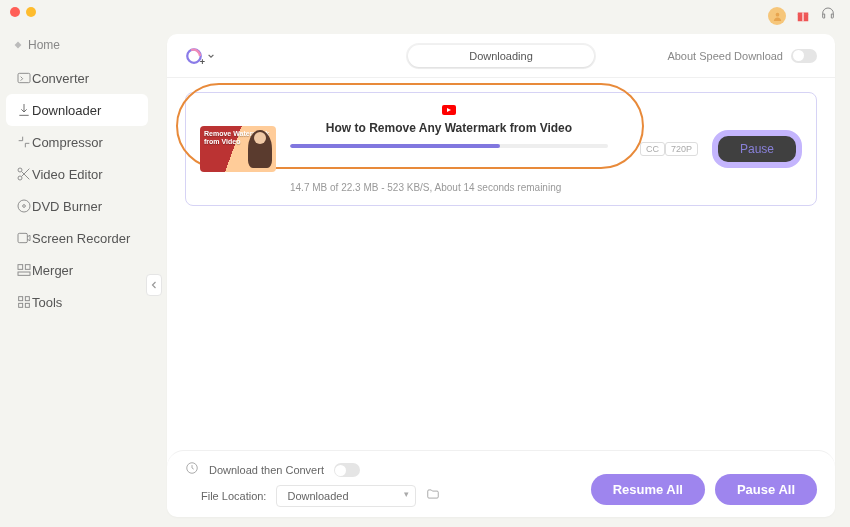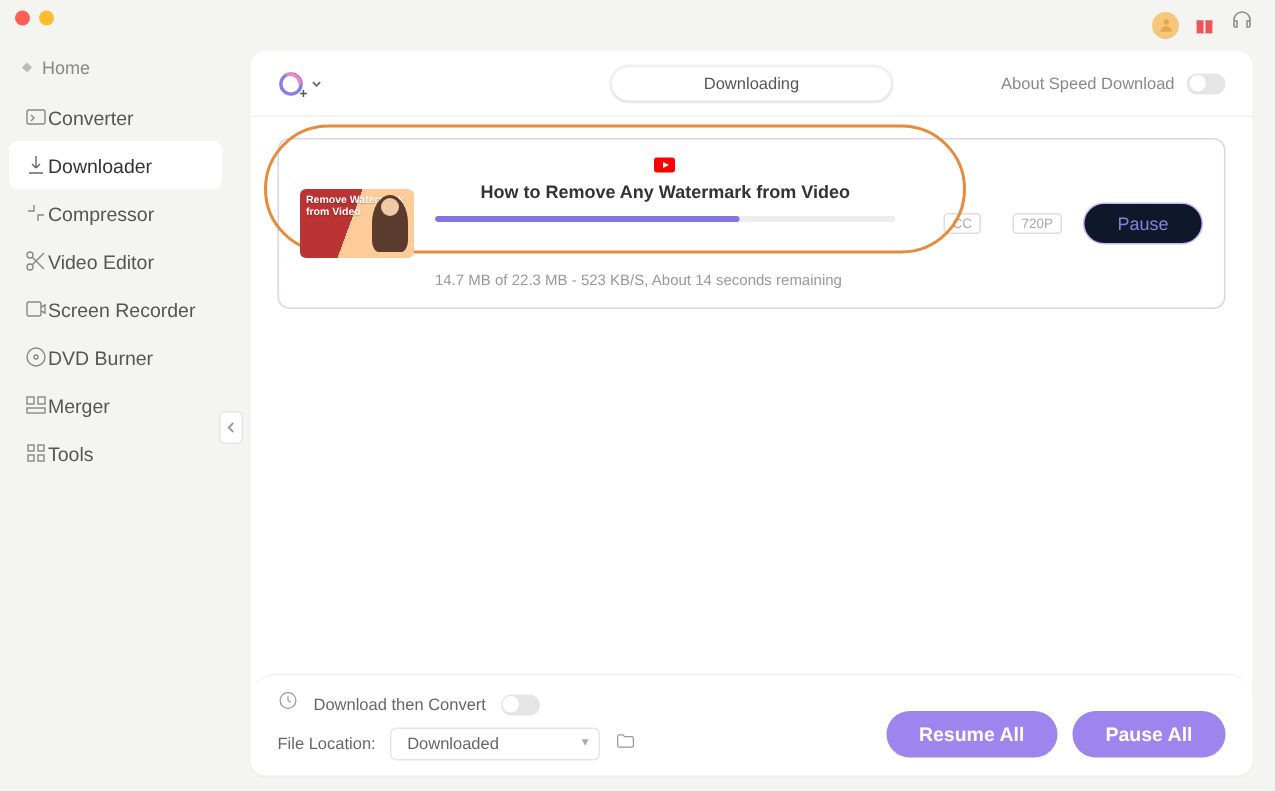--- a/index.html
+++ b/index.html
@@ -42,30 +42,30 @@
     .thumb-person { position: absolute; right: 4px; top: 4px; width: 24px; height: 38px; background: #5a3b2e; border-radius: 50% 50% 20% 20%; }
     .thumb-person::after { content: ''; position: absolute; top: 2px; left: 6px; width: 12px; height: 12px; background: #f0c9a6; border-radius: 50%; }
     .thumb-text { position: absolute; left: 4px; top: 4px; font-size: 7px; font-weight: 800; color: #fff; line-height: 1.1; text-shadow: 0 1px 1px rgba(0,0,0,0.3); }
     .dl-info { flex: 1; min-width: 0; }
     .dl-title { display: flex; align-items: center; gap: 6px; font-size: 12px; font-weight: 600; color: #333; flex-direction: column; }
     .yt-badge { width: 14px; height: 10px; background: #ff0000; border-radius: 2px; display: inline-flex; align-items: center; justify-content: center; }
     .yt-badge::before { content: ''; border-left: 4px solid #fff; border-top: 2.5px solid transparent; border-bottom: 2.5px solid transparent; margin-left: 1px; }
     .prog-bar { height: 4px; background: #eee; border-radius: 2px; margin: 9px 0 6px 0; overflow: hidden; }
     .prog-fill { height: 100%; background: #8177df; border-radius: 2px; }
     .dl-status { font-size: 10px; color: #999; margin-top: 34px; }
-    .badges { display: flex; gap: 21px; margin-left:18px; }
+    .badges { display: flex; gap: 0; margin-left:18px; }
     .badge { font-size: 9px; color: #aaa; border: 1px solid #ddd; border-radius: 3px; padding: 1px 5px; }
-    .pause-btn { border: 1px solid #c4b5fd; color: #8880d8; background: #0f172a; font-size: 12px; padding: 6px 22px; border-radius: 16px; cursor: pointer; flex-shrink: 0; }
+    .pause-btn { border: 6px solid #c4b5fd; color: #8880d8; background: #404040; font-size: 12px; padding: 6px 22px; border-radius: 16px; cursor: pointer; flex-shrink: 0; }
     .ellipse-anno { position: absolute; left: -10px; top: -10px; width: 468px; height: 86px; border: 2px solid #e88a3a; border-radius: 50px; pointer-events: none; }
     .panel-footer { border-top: 1px solid #f0f0f0; padding: 10px 18px; border-radius: 17px; }
     .footer-row1 { display: flex; align-items: center; gap: 10px; margin-bottom: 6px; }
     .clock-ic svg, .folder-ic svg { width: 14px; height: 14px; fill: none; stroke: #999; stroke-width: 1.4; }
     .dtc-label { font-size: 11px; color: #666; }
     .footer-row2 { display: flex; align-items: center; gap: 10px; }
-    .fl-label { font-size: 11px; color: #666; }
+    .fl-label { font-size: 11px; color: #666; margin-left: 16px; }
     .select { font-size: 11px; color: #666; border: 1px solid #e5e5e5; border-radius: 4px; padding: 4px 22px 4px 10px; background: #fff; position: relative; width: 140px; cursor:pointer; }
     .select::after { content: '▾'; position: absolute; right: 7px; top: 3px; font-size: 9px; color: #aaa; }
     .big-btn { margin-left: auto; color: #fff; font-weight: 600; font-size: 13px; padding: 8px 22px; border: none; border-radius: 18px; cursor: pointer; }
     .big-btn.resume { background: #9e85ee; }
     .big-btn.pauseall { background: #9e85ee; margin-left: 10px; }
     .footer-actions { display: flex; position: absolute; right: 33px; bottom: 22px; }
   </style>
 </head>
 <body>
 
@@ -123,31 +123,31 @@
       <svg viewBox="0 0 24 24">
           <circle cx="6" cy="6" r="3"></circle>
           <circle cx="6" cy="18" r="3"></circle>
           <line x1="20" y1="4" x2="8.5" y2="15.5"></line>
           <line x1="20" y1="20" x2="8.5" y2="8.5"></line>
         </svg>
       <span>Video Editor</span>
     </div>
     <div class="side-item">
       <svg viewBox="0 0 24 24">
+          <circle cx="12" cy="12" r="9"></circle>
+          <circle cx="12" cy="12" r="2"></circle>
+        </svg>
+      <span>DVD Burner</span>
+    </div>
+    <div class="side-item">
+      <svg viewBox="0 0 24 24">
           <rect x="3" y="5" width="14" height="14" rx="2"></rect>
           <path d="M17 10l4-2v8l-4-2"></path>
         </svg>
       <span>Screen Recorder</span>
-    </div>
-    <div class="side-item">
-      <svg viewBox="0 0 24 24">
-          <circle cx="12" cy="12" r="9"></circle>
-          <circle cx="12" cy="12" r="2"></circle>
-        </svg>
-      <span>DVD Burner</span>
     </div>
     <div class="side-item">
       <svg viewBox="0 0 24 24">
           <rect x="3" y="4" width="7" height="7"></rect>
           <rect x="14" y="4" width="7" height="7"></rect>
           <rect x="3" y="15" width="18" height="5"></rect>
         </svg>
       <span>Merger</span>
     </div>
     <div class="side-item">

